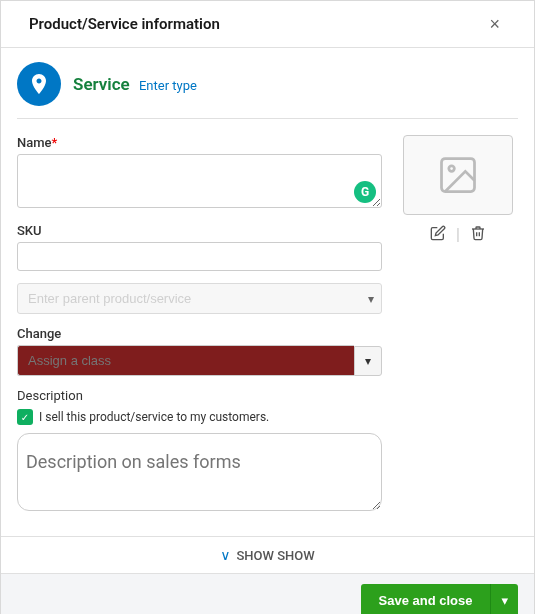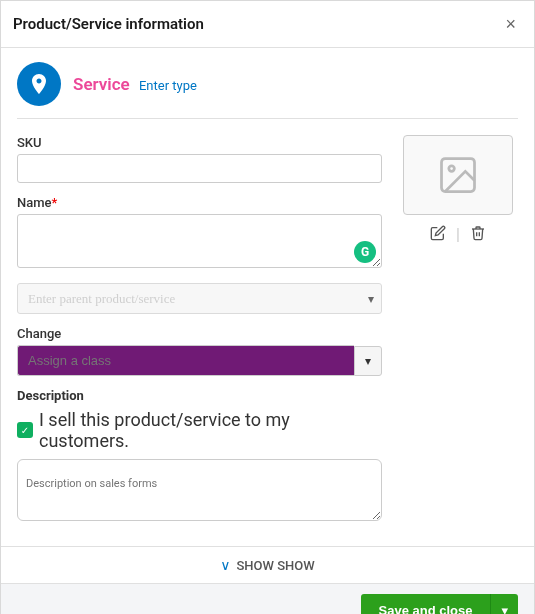--- a/index.html
+++ b/index.html
@@ -15,21 +15,21 @@
     .modal {
       width: 535px;
       background: #fff;
       border: 1px solid #d9d9d9;
       box-shadow: 0 4px 16px rgba(0,0,0,0.15);
     }
     .modal-header {
       display: flex;
       align-items: center;
       justify-content: space-between;
-      padding: 12px 12px;
+      padding: 12px 28px;
       border-bottom: 1px solid #e0e0e0;
     }
     .modal-header-title {
       font-size: 15px;
       font-weight: 600;
       color: #1a1a1a;
     }
     .close-btn {
       background: none;
       border: none;
@@ -57,21 +57,21 @@
       background: #0077c5;
       display: flex;
       align-items: center;
       justify-content: center;
       color: white;
       font-size: 20px;
     }
     .type-label {
       font-size: 17px;
       font-weight: 600;
-      color: #ec4899;
+      color: #15803d;
     }
     .change-type-link {
       color: #0077c5;
       text-decoration: none;
       font-size: 13px;
       margin-left: 6px;
     }
     .form-grid {
       display: flex;
       gap: 16px;
@@ -184,21 +184,20 @@
       padding: 7px 30px 7px 10px;
       border: 1px solid #ccc;
       border-radius: 3px;
       font-size: 13px;
       color: #aaa;
       background: #fff;
       appearance: none;
       -webkit-appearance: none;
       cursor: pointer;
       outline: none;
-      font-family: Liberation Serif, serif;
     }
     .select-field:disabled {
       background: #f5f5f5;
       color: #bbb;
       cursor: not-allowed;
     }
     .select-arrow {
       position: absolute;
       right: 8px;
       top: 50%;
@@ -214,41 +213,41 @@
       margin-bottom: 12px;
     }
     .class-select {
       flex: 1;
       padding: 7px 10px;
       border: 1px solid #ccc;
       border-right: none;
       border-radius: 3px 0 0 3px;
       font-size: 13px;
       color: #aaa;
-      background: #701a75;
+      background: #7f1d1d;
       outline: none;
       appearance: none;
     }
     .class-dropdown-btn {
       border: 1px solid #ccc;
       border-radius: 0 3px 3px 0;
       background: #f5f5f5;
       padding: 7px 10px;
       cursor: pointer;
       color: #333;
       font-size: 12px;
       display: flex;
       align-items: center;
     }
     .description-section {
       margin-top: 8px;
     }
     .description-label {
       font-size: 13px;
-      font-weight: 700;
+      font-weight: 400;
       color: #333;
       margin-bottom: 6px;
     }
     .description-check-row {
       display: flex;
       align-items: center;
       gap: 6px;
       margin-bottom: 8px;
     }
     .checked-icon {
@@ -257,29 +256,29 @@
       background: #0faf60;
       border-radius: 3px;
       display: flex;
       align-items: center;
       justify-content: center;
       color: white;
       font-size: 10px;
       flex-shrink: 0;
     }
     .description-check-label {
-      font-size: 18px;
+      font-size: 12px;
       color: #333;
     }
     .description-textarea {
       width: 100%;
       padding: 17px 8px;
       border: 1px solid #ccc;
-      border-radius: 6px;
-      font-size: 11px;
+      border-radius: 12px;
+      font-size: 18px;
       color: #aaa;
       resize: vertical;
       min-height: 60px;
       outline: none;
       font-family: inherit;
     }
     .show-more-bar {
       display: flex;
       align-items: center;
       justify-content: center;
@@ -351,32 +350,32 @@
       <div>
         <span class="type-label">Service</span>
         <a href="#" class="change-type-link">Enter type</a>
       </div>
     </div>
 
     <div class="form-grid">
       <div class="form-left">
 
         <div class="field-group">
-          <div class="field-label">SKU</div>
-          <input type="text" class="text-input" style="">
-        </div>
-
-        <div class="field-group">
           <div class="field-label">
             <span>Name</span><span class="required-star">*</span>
           </div>
           <div class="name-field-wrapper">
             <textarea class="text-input" rows="2" style=""></textarea>
             <div class="grammarly-icon">G</div>
           </div>
+        </div>
+
+        <div class="field-group">
+          <div class="field-label">SKU</div>
+          <input type="text" class="text-input" style="">
         </div>
 
 
         <div class="field-group">
           <div class="select-wrapper">
             <select class="select-field" disabled="">
               <option value="">Enter parent product/service</option>
             </select>
             <span class="select-arrow">▾</span>
           </div>

